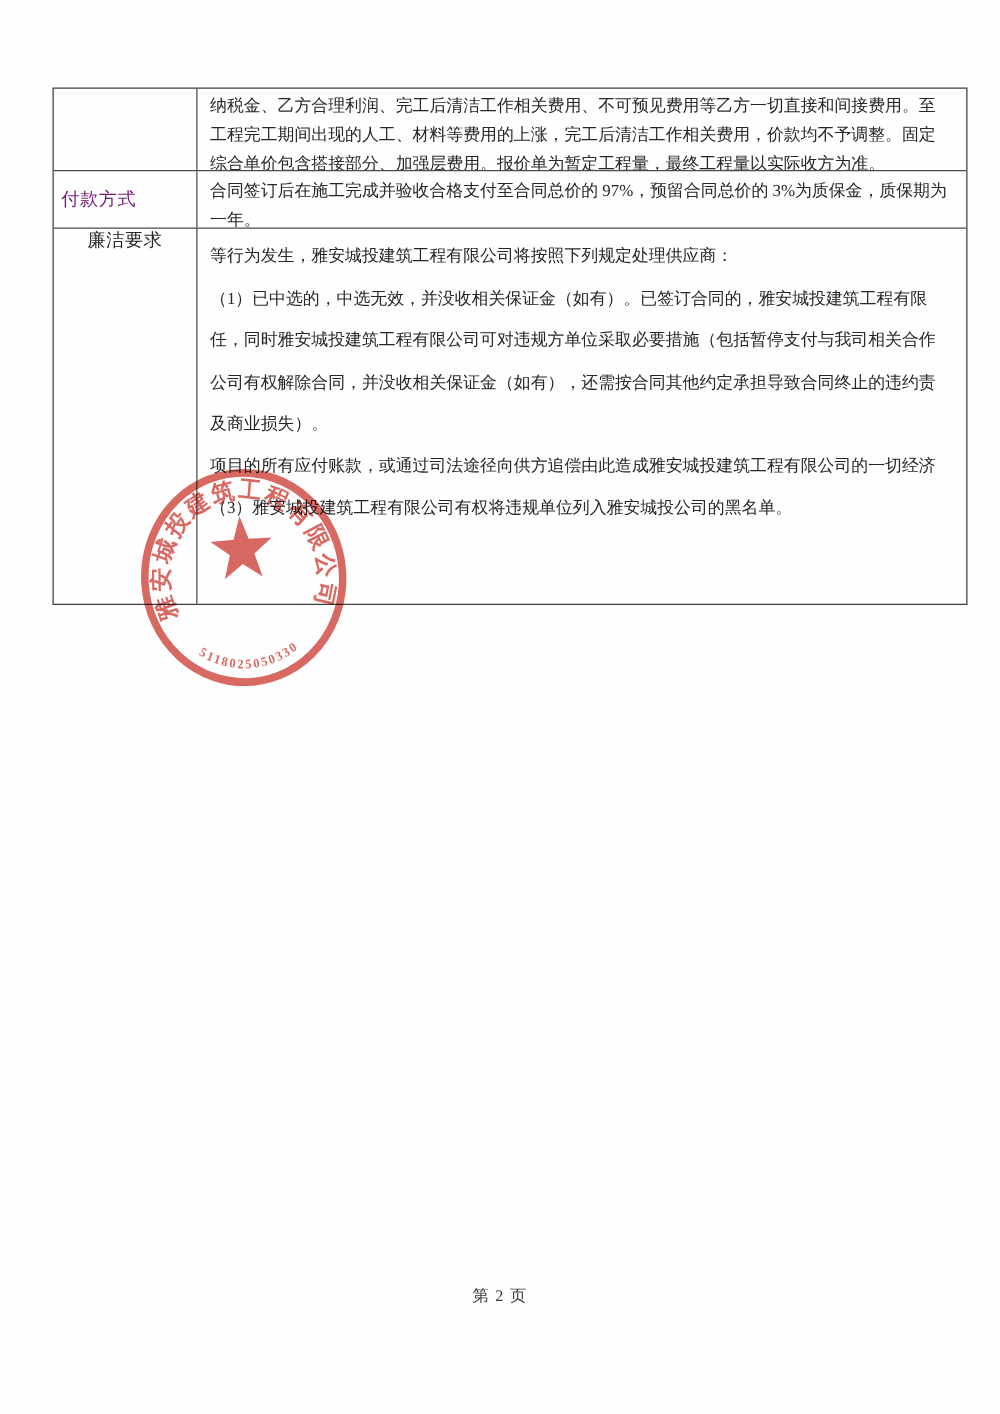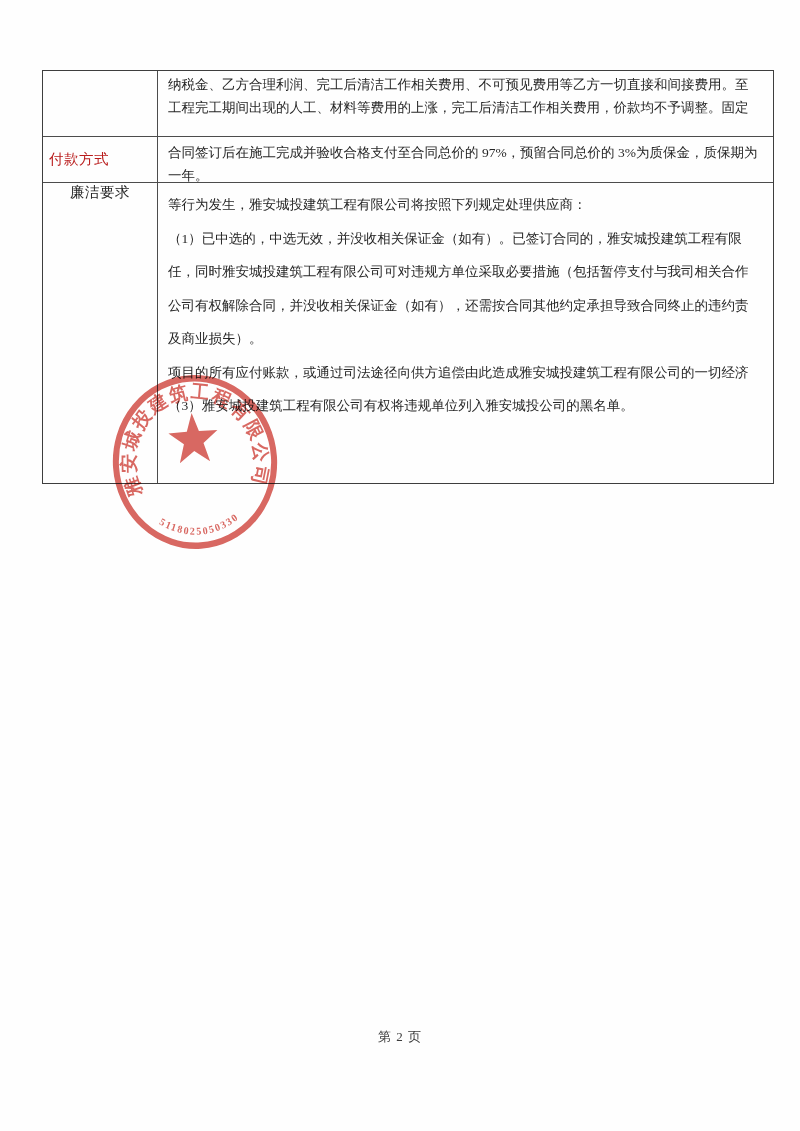--- a/index.html
+++ b/index.html
@@ -25,21 +25,21 @@
     background:transparent;
   }
   .cell { box-sizing:border-box; overflow:hidden; }
   .cell.label { border-right:1.2px solid #4c4c4c; }
   .row-divider { border-bottom:1.2px solid #4c4c4c; }
 
   .label-payment {
     display:flex; align-items:center; justify-content:flex-start;
     padding-left:6px;
     font-size:14.5px; letter-spacing:0.5px;
-    color:#b91c1c;
+    color:#701a75;
   }
   .label-integrity {
     display:flex; align-items:flex-start; justify-content:center;
     font-size:14.5px; letter-spacing:0.5px;
     color:#262626;
   }
 
   .content { font-size:13.5px; color:#262626; }
   .content .line { white-space:nowrap; }
   .content-costs    { padding:2px 5px 0 10px; line-height:23px; }
@@ -73,20 +73,21 @@
 <body>
 
 <div class="page">
 
   <div class="doc-table">
 
     <div class="cell label row-divider"></div>
     <div class="cell content content-costs row-divider">
       <div class="line">纳税金、乙方合理利润、完工后清洁工作相关费用、不可预见费用等乙方一切直接和间接费用。至</div>
       <div class="line">工程完工期间出现的人工、材料等费用的上涨，完工后清洁工作相关费用，价款均不予调整。固定</div>
+      <div class="line">综合单价包含搭接部分、加强层费用。报价单为暂定工程量，最终工程量以实际收方为准。</div>
     </div>
 
     <div class="cell label label-payment row-divider">
       <span>付款方式</span>
     </div>
     <div class="cell content content-payment row-divider">
       <div class="line">合同签订后在施工完成并验收合格支付至合同总价的 97%，预留合同总价的 3%为质保金，质保期为</div>
       <div class="line">一年。</div>
     </div>
 

